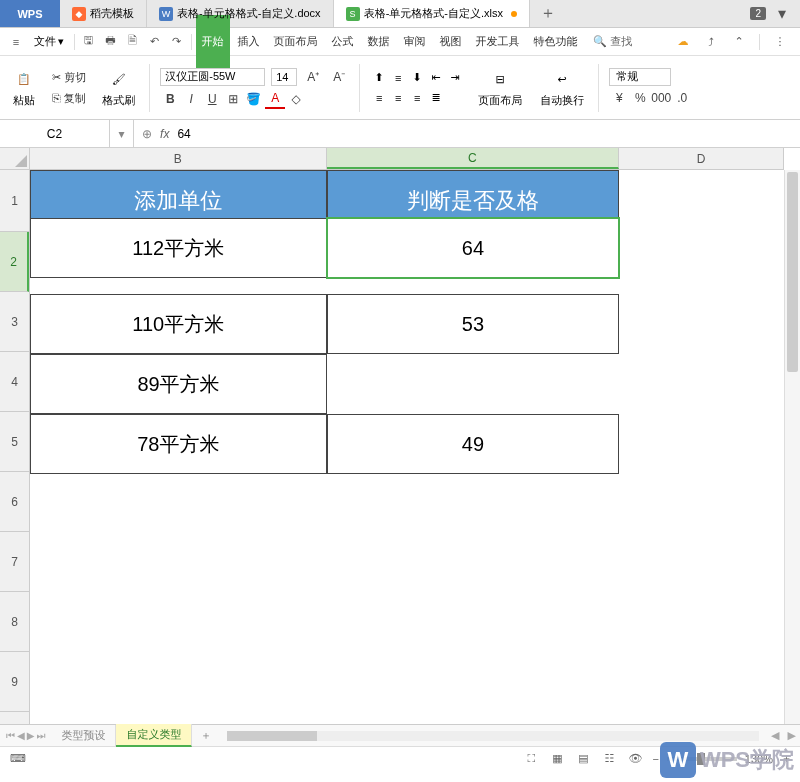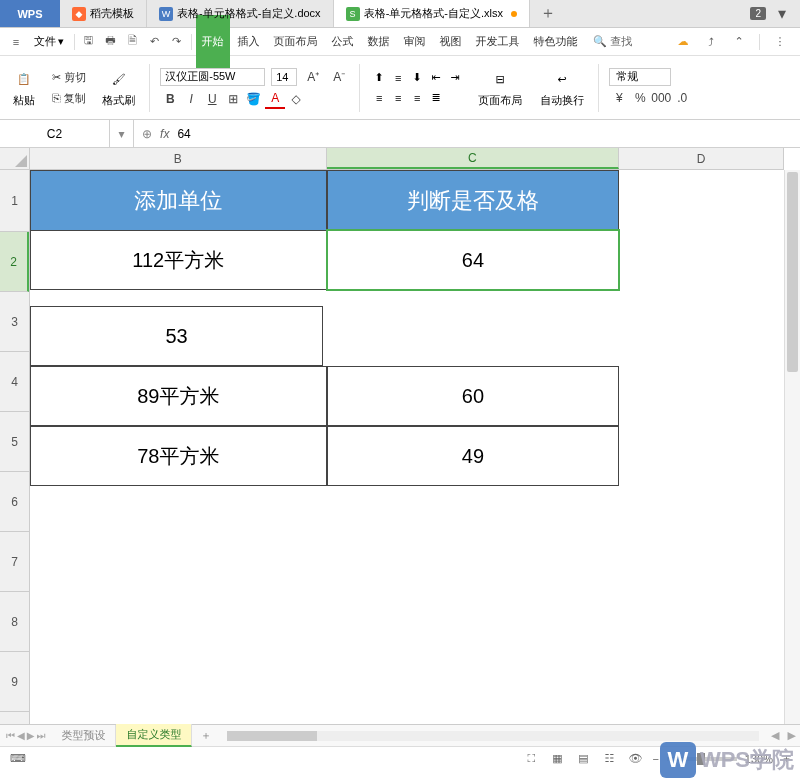--- a/index.html
+++ b/index.html
@@ -252,37 +252,37 @@
       <div class="row-h sel" style="height: 60px;">2</div>
       <div class="row-h" style="height: 60px;">3</div>
       <div class="row-h" style="height: 60px;">4</div>
       <div class="row-h" style="height: 60px;">5</div>
       <div class="row-h" style="height: 60px;">6</div>
       <div class="row-h" style="height: 60px;">7</div>
       <div class="row-h" style="height: 60px;">8</div>
       <div class="row-h" style="height: 60px;">9</div>
     </div>
   <div class="cells" id="cells">
-      <div class="cell-row" style="height: 60px;">
+      <div class="cell-row" style="height: 48px;">
         <div class="cell th-cell" style="width: 297px; height: 62px;">添加单位</div>
         <div class="cell th-cell" style="width: 293px; height: 62px;">判断是否及格</div>
         <div class="cell" style="width: 165px; height: 62px;"></div>
       </div>
       <div class="cell-row" style="height: 76px;">
         <div class="cell td-cell" style="width: 297px; height: 60px;">112平方米</div>
         <div class="cell td-cell selected-cell" style="width: 293px; height: 60px;">64</div>
         <div class="cell" style="width: 165px; height: 60px;"></div>
       </div>
       <div class="cell-row" style="height: 60px;">
+        <div class="cell td-cell" style="width: 297px; height: 60px;">110平方米</div>
         <div class="cell td-cell" style="width: 293px; height: 60px;">53</div>
         <div class="cell" style="width: 165px; height: 60px;"></div>
       </div>
       <div class="cell-row" style="height: 60px;">
         <div class="cell td-cell" style="width: 297px; height: 60px;">89平方米</div>
-        <div class="cell td-cell" style="width: 293px; height: 60px;">60</div>
         <div class="cell" style="width: 165px; height: 60px;"></div>
       </div>
       <div class="cell-row" style="height: 60px;">
         <div class="cell td-cell" style="width: 297px; height: 60px;">78平方米</div>
         <div class="cell td-cell" style="width: 293px; height: 60px;">49</div>
         <div class="cell" style="width: 165px; height: 60px;"></div>
       </div>
       <div class="cell-row" style="height: 60px;">
         <div class="cell" style="width: 297px; height: 60px;"></div>
         <div class="cell" style="width: 293px; height: 60px;"></div>

